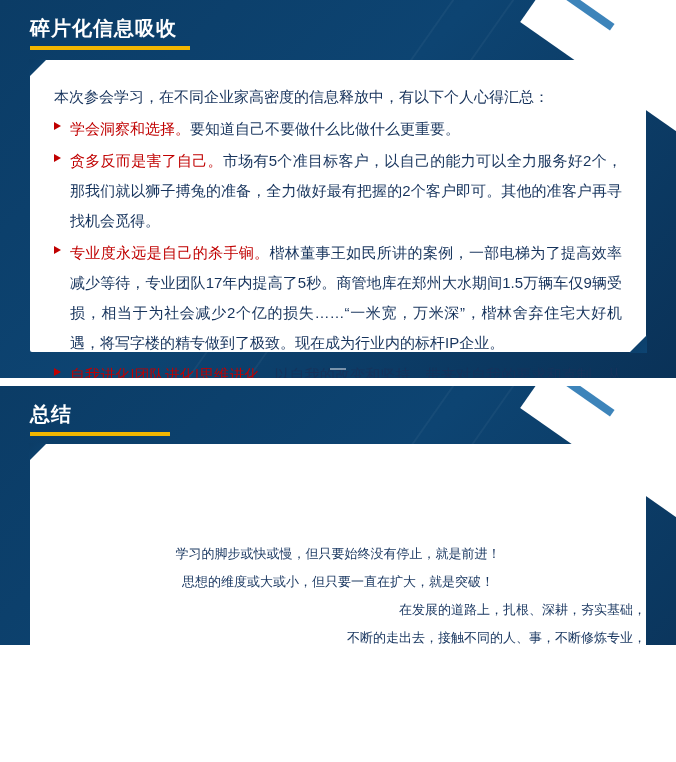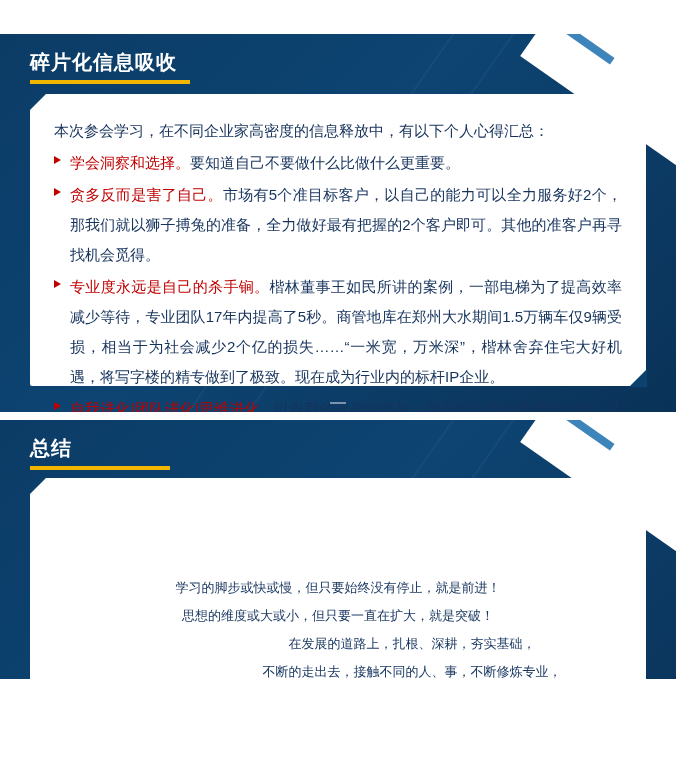--- a/index.html
+++ b/index.html
@@ -7,21 +7,20 @@
     margin: 0; padding: 0;
     background: #ffffff;
     font-family: "Liberation Sans", sans-serif;
   }
   .page {
     width: 676px;
     height: 645px;
     position: relative;
     background: #4c1d95;
     overflow: hidden;
-    margin-top: 34px;
   }
 
   
   .slide {
     position: absolute;
     left: 0;
     width: 676px;
     background: linear-gradient(135deg, #0b3c66 0%, #0d4472 45%, #0a3258 100%);
     overflow: hidden;
   }
@@ -128,21 +127,21 @@
   .poem {
     position: absolute;
     left: 0; right: 0;
     top: 96px;
     text-align: center;
     font-size: 13px;
     color: #17355f;
     line-height: 2.15;
   }
   .poem div { white-space: nowrap; }
-  .poem .indent-left { text-align: center; padding-left: 148px; }
+  .poem .indent-left { text-align: right; padding-left: 148px; }
 
   
   .footer-dash {
     position: absolute;
     bottom: 8px; left: 50%;
     transform: translateX(-50%);
     width: 16px; height: 2px;
     background: rgba(255,255,255,0.45);
   }
 

